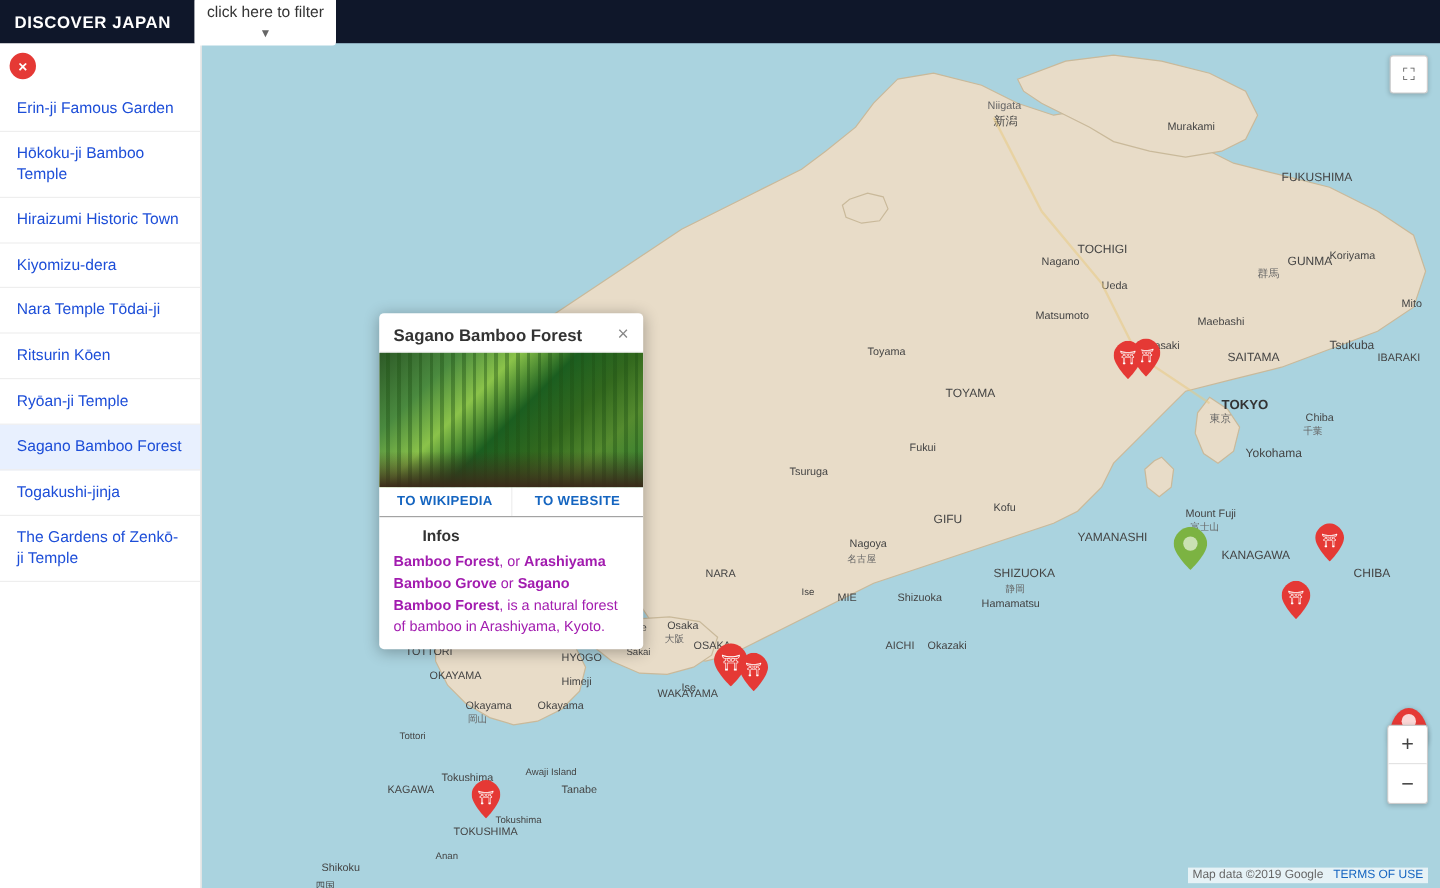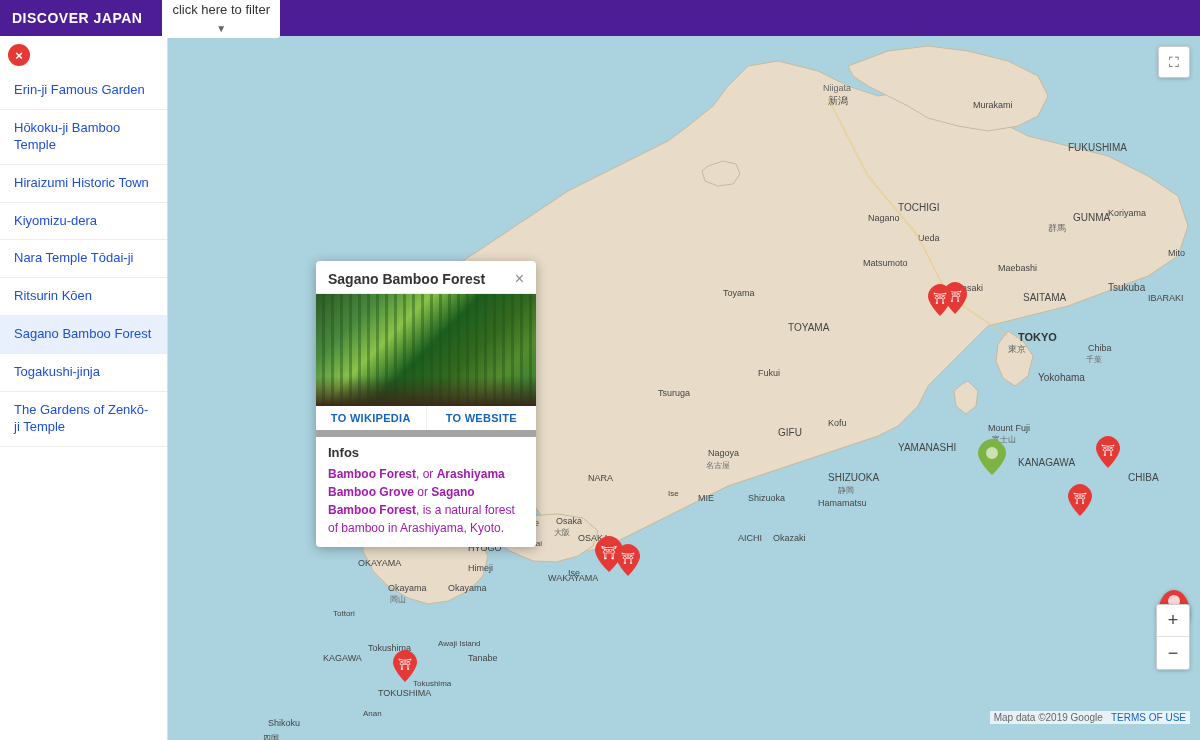--- a/index.html
+++ b/index.html
@@ -3,21 +3,21 @@
   <meta charset="utf-8">
   <style>
     * { margin: 0; padding: 0; box-sizing: border-box; }
     body { width: 1200px; height: 740px; overflow: hidden; font-family: Arial, sans-serif; }
 
     #header {
       position: fixed;
       top: 0; left: 0;
       width: 1200px;
       height: 36px;
-      background: #4c1d95;
+      background: #0f172a;
       display: flex;
       align-items: center;
       padding: 0 12px;
       z-index: 1000;
       gap: 20px;
     }
 
     #header .app-title {
       color: white;
       font-size: 14px;
@@ -173,21 +173,21 @@
       content: '';
       position: absolute;
       bottom: 0;
       left: 0; right: 0;
       height: 30px;
       background: linear-gradient(to top, #3a2a1a, transparent);
     }
 
     .popup-links {
       display: flex;
-      border-bottom: 7px solid #a3a3a3;
+      border-bottom: 1px solid #a3a3a3;
     }
 
     .popup-link {
       flex: 1;
       text-align: center;
       padding: 6px;
       font-size: 11px;
       color: #1565c0;
       cursor: pointer;
       text-decoration: none;
@@ -202,20 +202,21 @@
 
     .popup-infos {
       padding: 8px 12px 10px;
     }
 
     .popup-infos-title {
       font-size: 13px;
       font-weight: bold;
       color: #333;
       margin-bottom: 5px;
+      margin-left: 24px;
     }
 
     .popup-infos-text {
       font-size: 12px;
       color: #a21caf;
       line-height: 1.5;
     }
 
     .popup-infos-text b {
       font-weight: bold;
@@ -289,21 +290,21 @@
       width: 12px;
       height: 12px;
       background: rgba(255,255,255,0.8);
       border-radius: 50%;
       position: absolute;
       top: 5px;
     }
 
     .map-attribution {
       position: absolute;
-      bottom: 16px;
+      bottom: 4px;
       right: 10px;
       font-size: 10px;
       color: #666;
       background: rgba(255,255,255,0.7);
       padding: 1px 4px;
     }
 
     .map-attribution a {
       color: #1565c0;
       text-decoration: none;
@@ -329,20 +330,21 @@
 <div id="sidebar">
   <button class="close-btn">×</button>
   <ul class="sidebar-list">
 
   <li class="sidebar-item">Erin-ji Famous Garden</li>
       <li class="sidebar-item">Hōkoku-ji Bamboo Temple</li>
       <li class="sidebar-item">Hiraizumi Historic Town</li>
       <li class="sidebar-item">Kiyomizu-dera</li>
       <li class="sidebar-item">Nara Temple Tōdai-ji</li>
       <li class="sidebar-item">Ritsurin Kōen</li>
+      <li class="sidebar-item">Ryōan-ji Temple</li>
       <li class="sidebar-item active">Sagano Bamboo Forest</li>
       <li class="sidebar-item">Togakushi-jinja</li>
       <li class="sidebar-item">The Gardens of Zenkō-ji Temple</li>
     </ul>
 </div>
 
 <div id="map-container">
   <div class="map-bg">
     
     <svg class="map-svg" viewBox="0 0 1032 704" xmlns="http://www.w3.org/2000/svg">

